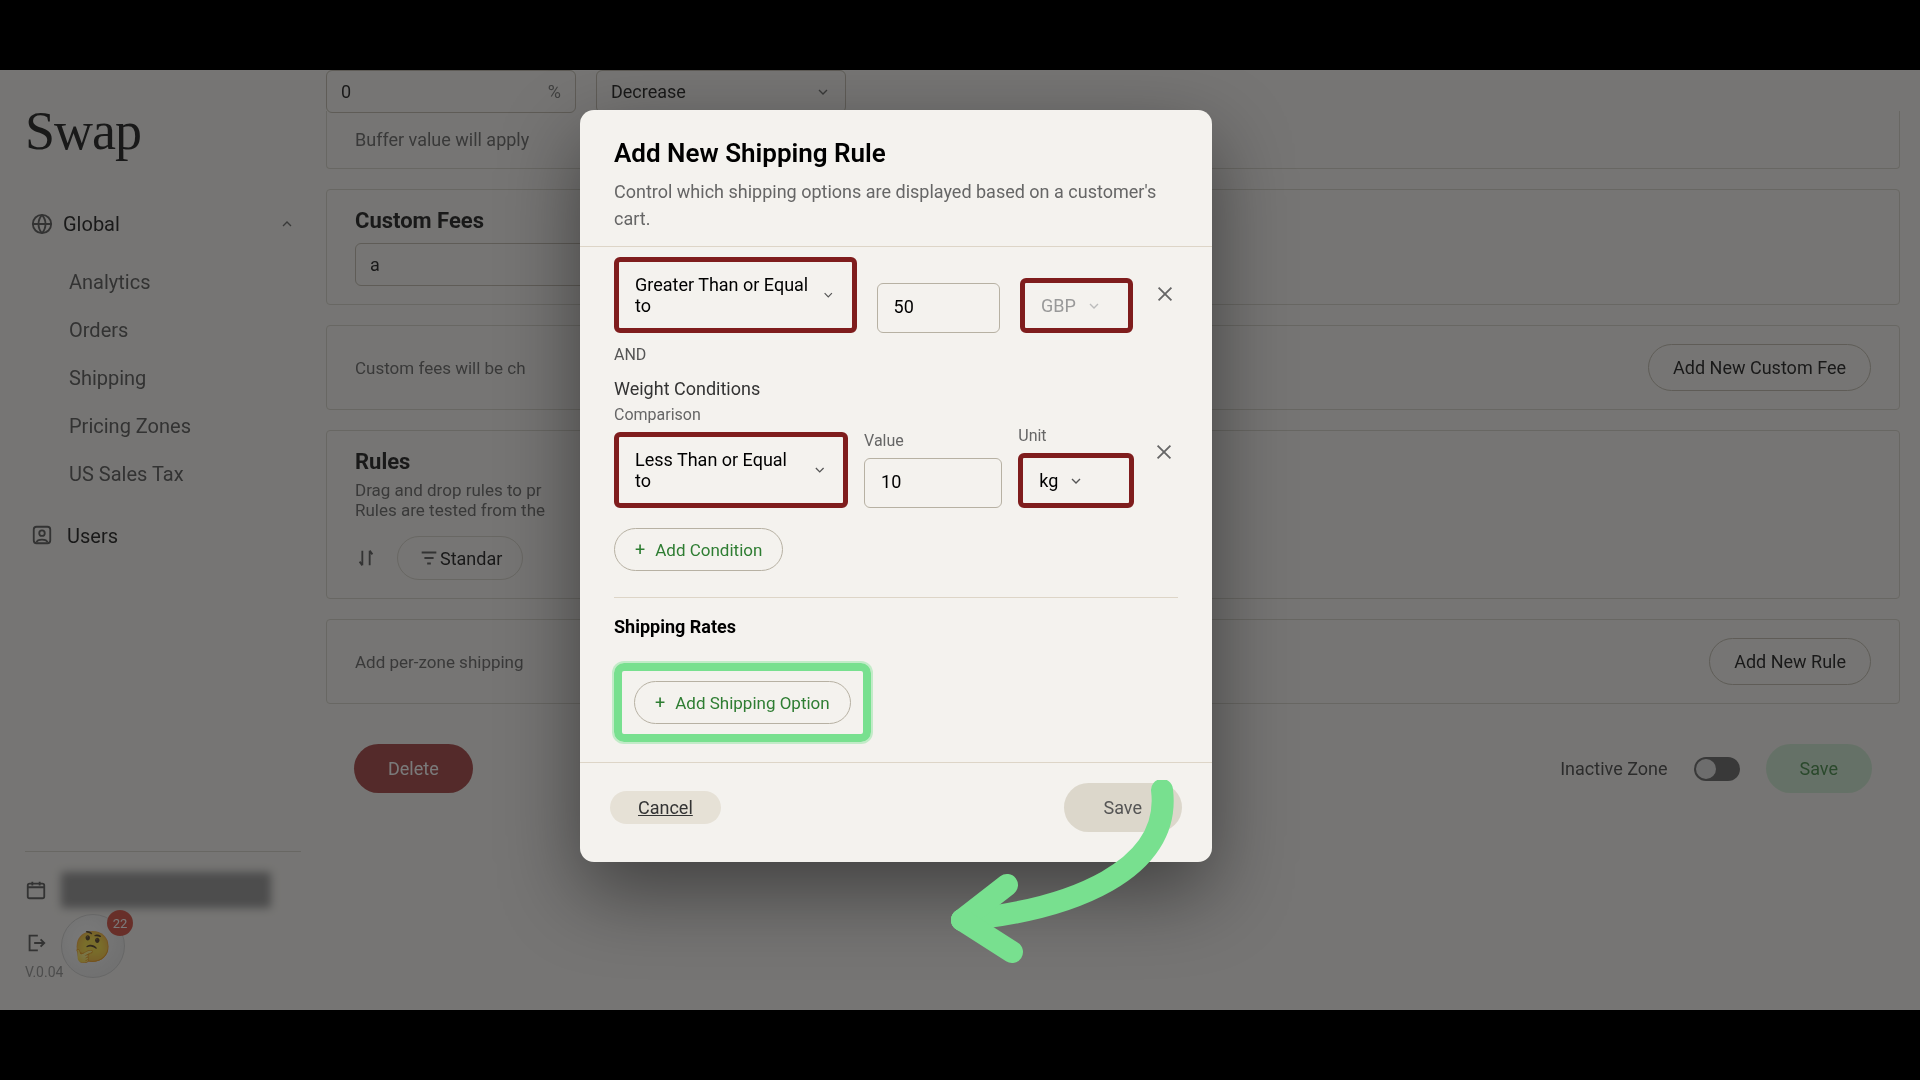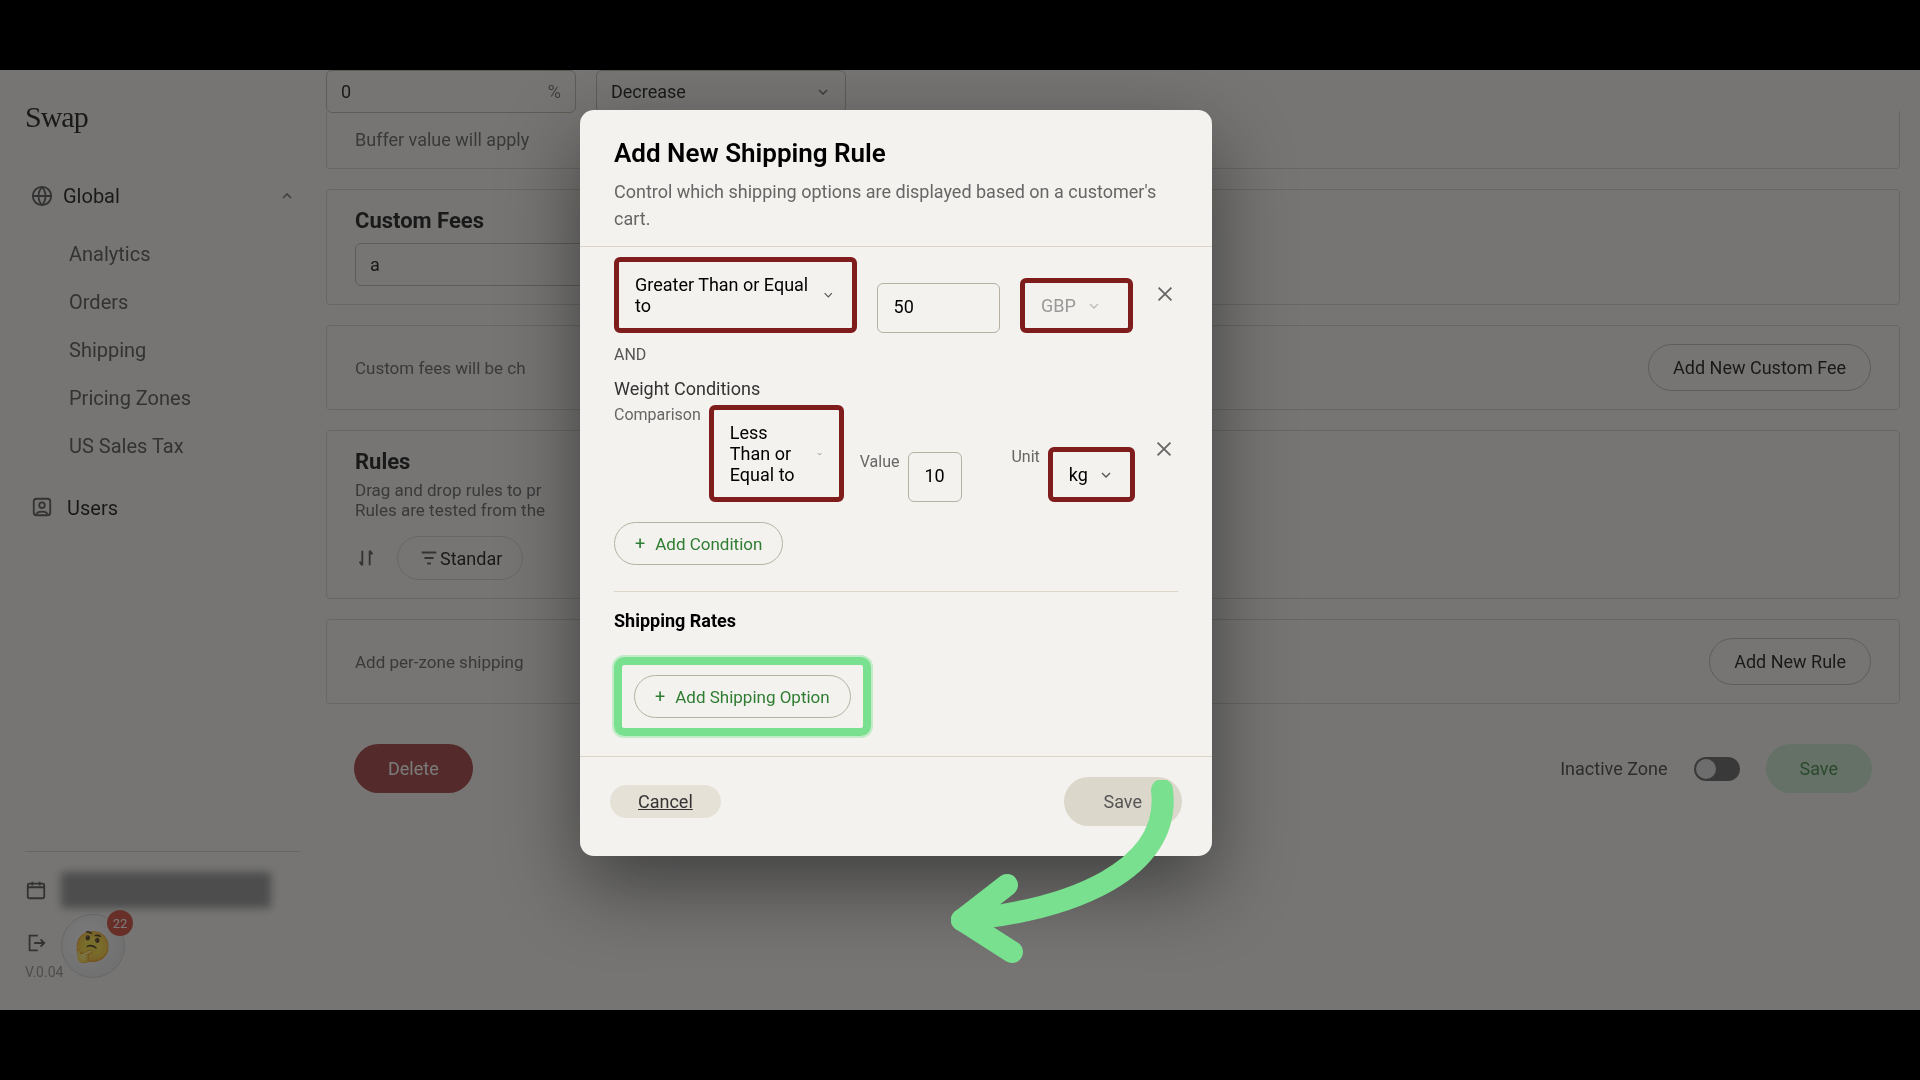--- a/index.html
+++ b/index.html
@@ -3,21 +3,21 @@
 <meta charset="utf-8">
 <style>
   * { box-sizing: border-box; margin: 0; padding: 0; font-family: -apple-system, BlinkMacSystemFont, "Segoe UI", Roboto, sans-serif; }
   body { width: 1920px; height: 1080px; overflow: hidden; background: #000; position: relative; }
   .letterbox-top { height: 70px; background: #000; }
   .letterbox-bottom { position: absolute; bottom: 0; width: 100%; height: 70px; background: #000; }
   .app { position: absolute; top: 70px; left: 0; right: 0; height: 940px; background: #f4f2ee; display: flex; }
 
   
   .sidebar { width: 326px; padding: 30px 25px; display: flex; flex-direction: column; }
-  .logo { font-family: Georgia, serif; font-size: 30px; font-weight: 400; letter-spacing: -1px; margin-bottom: 40px; }
+  .logo { font-family: Georgia, serif; font-size: 54px; font-weight: 400; letter-spacing: -1px; margin-bottom: 40px; }
   .global-row { display:flex; align-items:center; gap:10px; font-size:20px; padding: 10px 6px; }
   .global-row .chev { margin-left:auto; }
   .nav-list { margin-top: 12px; display:flex; flex-direction:column; }
   .nav-item { padding: 12px 20px 12px 44px; font-size: 20px; color:#444; cursor:pointer; border-radius:6px; }
   .users-row { display:flex; align-items:flex-start; gap:14px; font-size:20px; padding: 14px 6px; margin-top:12px; }
   .divider { border:none; border-top:1px solid #d0ccc2; margin: 30px 0 20px; }
   .account-row { display:flex; align-items:center; gap:14px; font-size:18px; color:#555; }
   .blur { filter: blur(4px); color:#888; background:#888; border-radius:3px; height: 36px; width: 210px; }
   .logout-row { display:flex; align-items:center; gap:14px; margin-top: 24px; position:relative; }
   .version { font-size: 14px; color:#888; margin-top: 10px; }
@@ -49,21 +49,21 @@
   .scrim { position:absolute; top:70px; left:0; right:0; height:940px; background:rgba(40,40,40,0.62); }
 
   
   .modal { position:absolute; top:110px; left:580px; width:632px; background:#f4f2ee; border-radius:14px; box-shadow: 0 30px 80px rgba(0,0,0,0.45); overflow:hidden; }
   .modal-head { padding: 28px 34px 14px; }
   .modal-title { font-size:26px; font-weight:600; margin-bottom:10px; }
   .modal-desc { font-size:18px; color:#666; line-height:1.5; }
   .modal-divider { border:none; border-top:1px solid #ddd5c7; }
   .modal-body { padding: 10px 34px 20px; }
   .cond-row { display:flex; gap:16px; align-items:flex-end; }
-  .cond-col { display:flex; gap:8px; }
+  .cond-col { display:flex; flex-direction:column; gap:8px; }
   .cond-label { font-size:16px; color:#666; }
   .msel { border:5px solid #7f1d1d; border-radius:6px; padding:12px 16px; font-size:18px; background:#f4f2ee; display:flex; align-items:center; min-height:50px; }
   .msel .chev-down { margin-left:10px; }
   .minput { border:1px solid #b7b1a3; border-radius:6px; padding:12px 16px; font-size:18px; background:#f4f2ee; min-height:50px; }
   .mclose { width:30px; height:30px; display:flex; align-items:center; justify-content:center; font-size:22px; color:#666; cursor:pointer; align-self:center; margin-bottom:2px;}
   .and-chip { font-size:16px; color:#555; margin: 12px 0 14px; }
   .section-head { font-size:18px; font-weight:400; color:#333; margin:8px 0 6px; }
   .btn-outline-sm { border:1px solid #b7b1a3; border-radius:999px; padding: 10px 20px; font-size:17px; background:#f4f2ee; display:inline-flex; align-items:center; gap:10px; cursor:pointer; color:#2e7d32;}
   .btn-outline-sm .plus { color:#2e7d32; font-size:18px; }
   .section-title { font-size:18px; font-weight:700; margin-top: 18px; }

